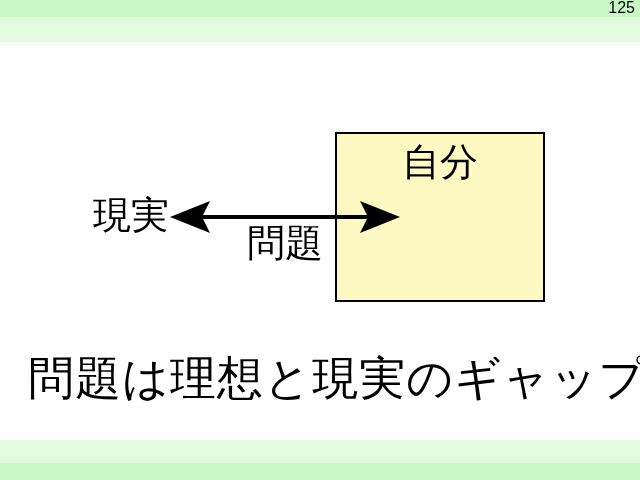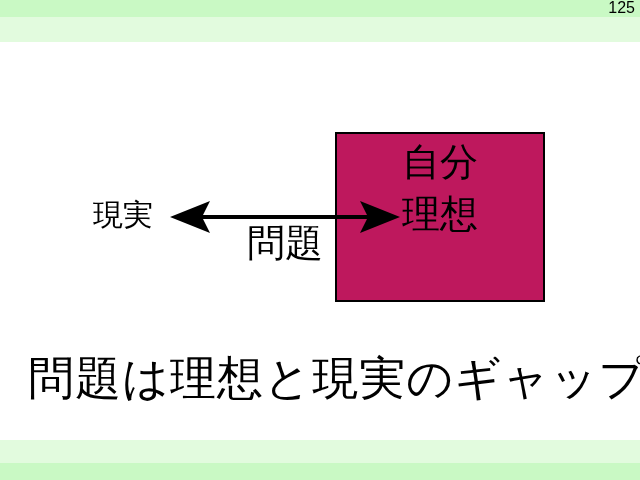--- a/index.html
+++ b/index.html
@@ -34,39 +34,39 @@
     color: #000000;
   }
 
   .ideal-box {
     position: absolute;
     left: 335px;
     top: 132px;
     width: 206px;
     height: 166px;
     border: 2px solid #000000;
-    background: #be185d;
+    background: #fef9c3;
   }
   .box-line {
     position: absolute;
     left: 0;
     width: 100%;
     text-align: center;
     font-size: 38px;
     line-height: 44px;
     white-space: nowrap;
   }
   .box-line-1 { top: 6px; }
   .box-line-2 { top: 58px; }
 
   .reality-label {
     position: absolute;
     left: 93px;
     top: 193px;
-    font-size: 30px;
+    font-size: 38px;
     line-height: 44px;
     white-space: nowrap;
   }
 
   .arrow-svg {
     position: absolute;
     left: 168px;
     top: 199px;
     width: 234px;
     height: 36px;
@@ -98,21 +98,20 @@
 
 <div class="band band-top-strong"></div>
 <div class="band band-top-light"></div>
 <div class="band band-bottom-light"></div>
 <div class="band band-bottom-strong"></div>
 
 <div class="page-number">125</div>
 
 <div class="ideal-box">
   <div class="box-line box-line-1">自分</div>
-  <div class="box-line box-line-2">理想</div>
 </div>
 
 <div class="reality-label">現実</div>
 
 <svg class="arrow-svg" viewBox="0 0 234 36" xmlns="http://www.w3.org/2000/svg">
   <line x1="30" y1="18" x2="204" y2="18" stroke="#000000" stroke-width="4"></line>
   <polygon points="2,18 42,2 34,18 42,34" fill="#000000"></polygon>
   <polygon points="232,18 192,2 200,18 192,34" fill="#000000"></polygon>
 </svg>
 

